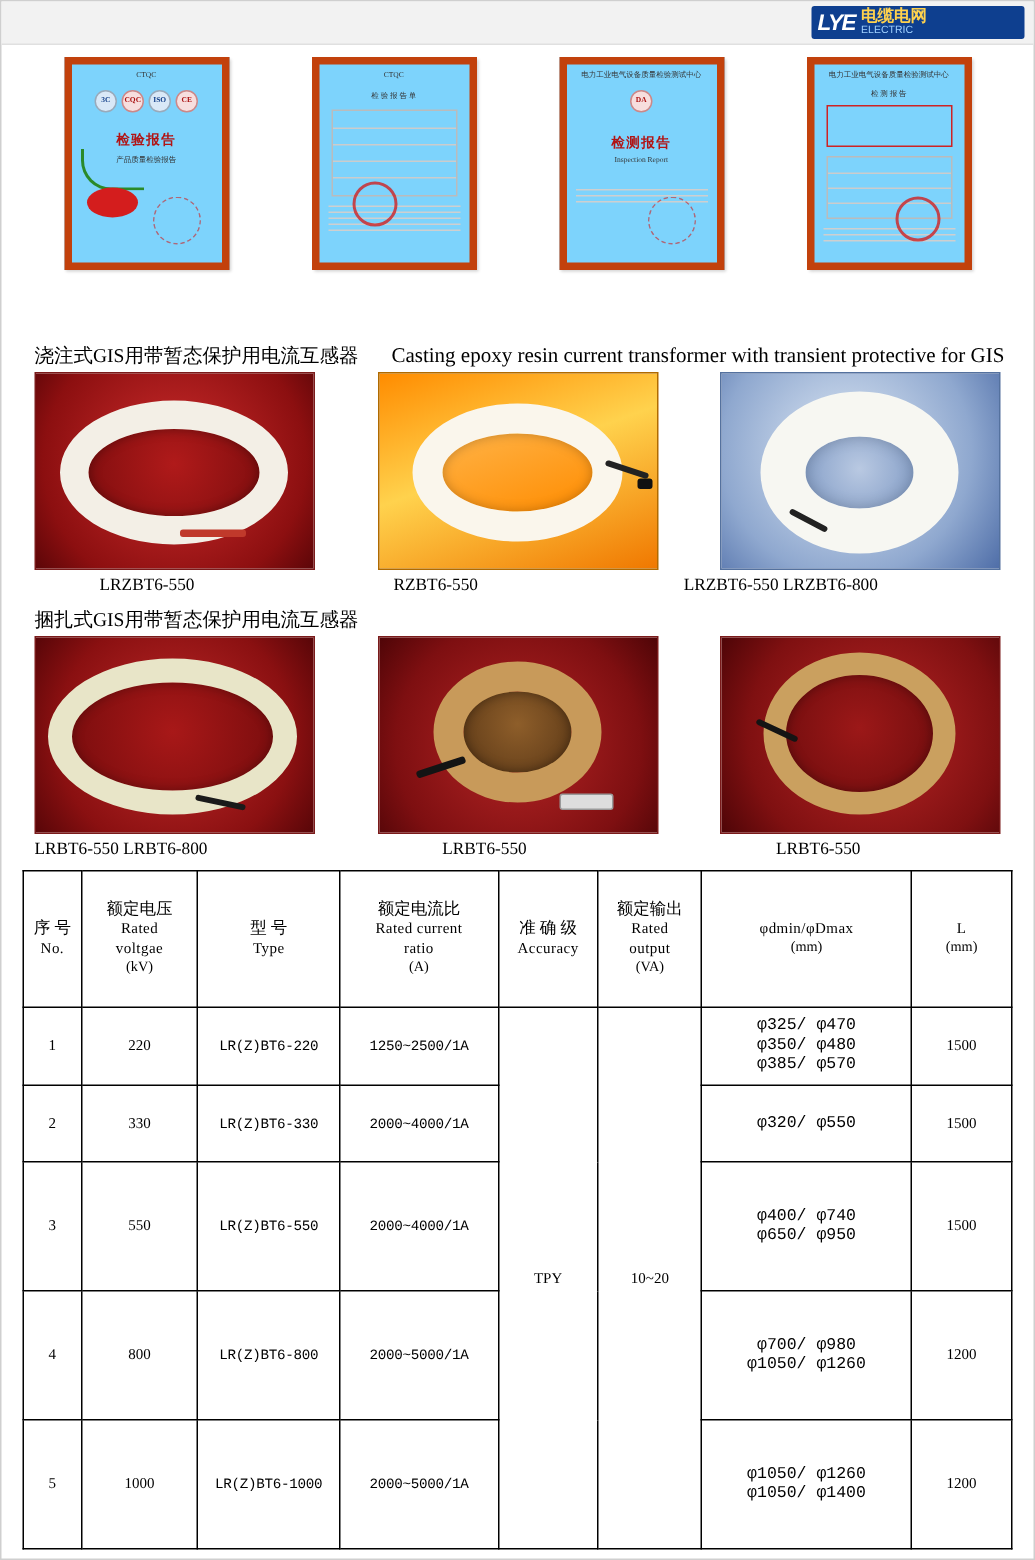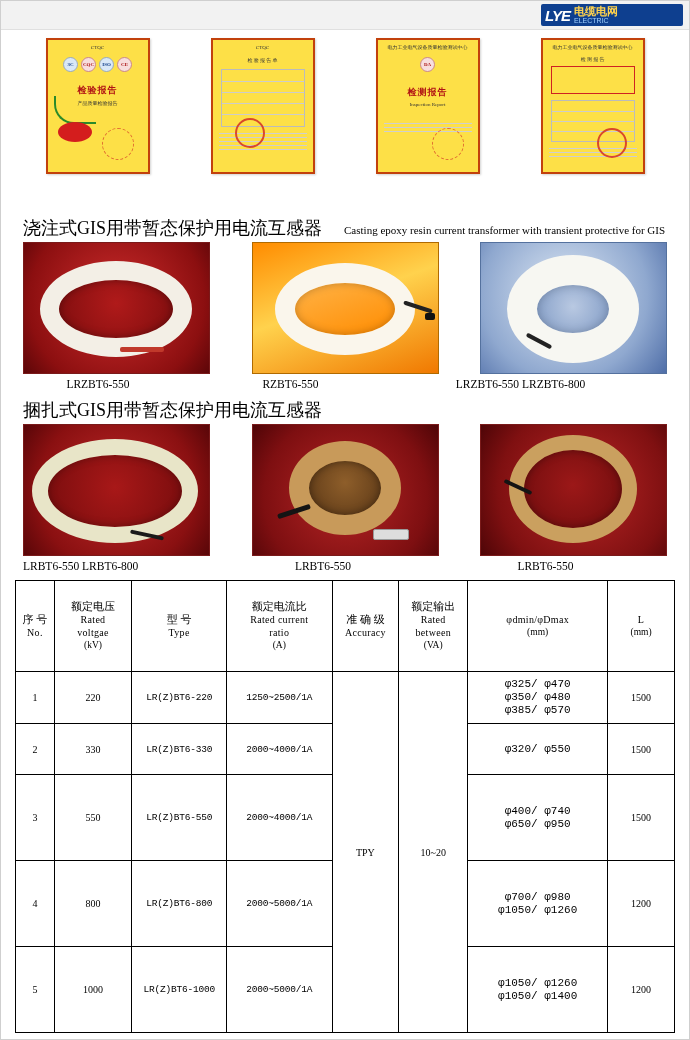--- a/index.html
+++ b/index.html
@@ -70,22 +70,22 @@
   .cert-row {
     display: flex;
     justify-content: space-around;
     align-items: flex-start;
     padding: 8px 14px 4px 14px;
     box-sizing: border-box;
   }
   .cert {
     width: 100px;
     height: 132px;
-    background: #fde047;
-    border: 2px solid #c2410c;
+    background: #7dd3fc;
+    border: 5px solid #c2410c;
     box-shadow: 1px 1px 2px rgba(0,0,0,0.18);
     position: relative;
     overflow: hidden;
     font-size: 5px;
     color: #444;
   }
   .cert .c-title {
     text-align: center;
     font-size: 9px;
     font-weight: bold;
@@ -171,28 +171,28 @@
   }
 
   
   .caption-row {
     display: flex;
     align-items: baseline;
     padding: 6px 14px 2px 22px;
     box-sizing: border-box;
   }
   .caption-cn {
-    font-size: 18px;
+    font-size: 13px;
     color: #000;
     font-family: "Liberation Serif", serif;
     margin-right: 22px;
     white-space: nowrap;
   }
   .caption-en {
-    font-size: 11px;
+    font-size: 14px;
     color: #000;
     font-family: "Liberation Serif", serif;
     white-space: nowrap;
     margin-top: 40px;
   }
 
   
   .photo-row {
     display: flex;
     justify-content: space-between;
@@ -453,21 +453,21 @@
             <span class="th-en">ratio</span>
             <span class="th-unit">(A)</span>
           </th>
           <th>
             <span class="th-cn">准 确 级</span>
             <span class="th-en">Accuracy</span>
           </th>
           <th>
             <span class="th-cn">额定输出</span>
             <span class="th-en">Rated</span>
-            <span class="th-en">between</span>
+            <span class="th-en">output</span>
             <span class="th-unit">(VA)</span>
           </th>
           <th>
             <span class="th-en">φdmin/φDmax</span>
             <span class="th-unit">(mm)</span>
           </th>
           <th>
             <span class="th-en">L</span>
             <span class="th-unit">(mm)</span>
           </th>

